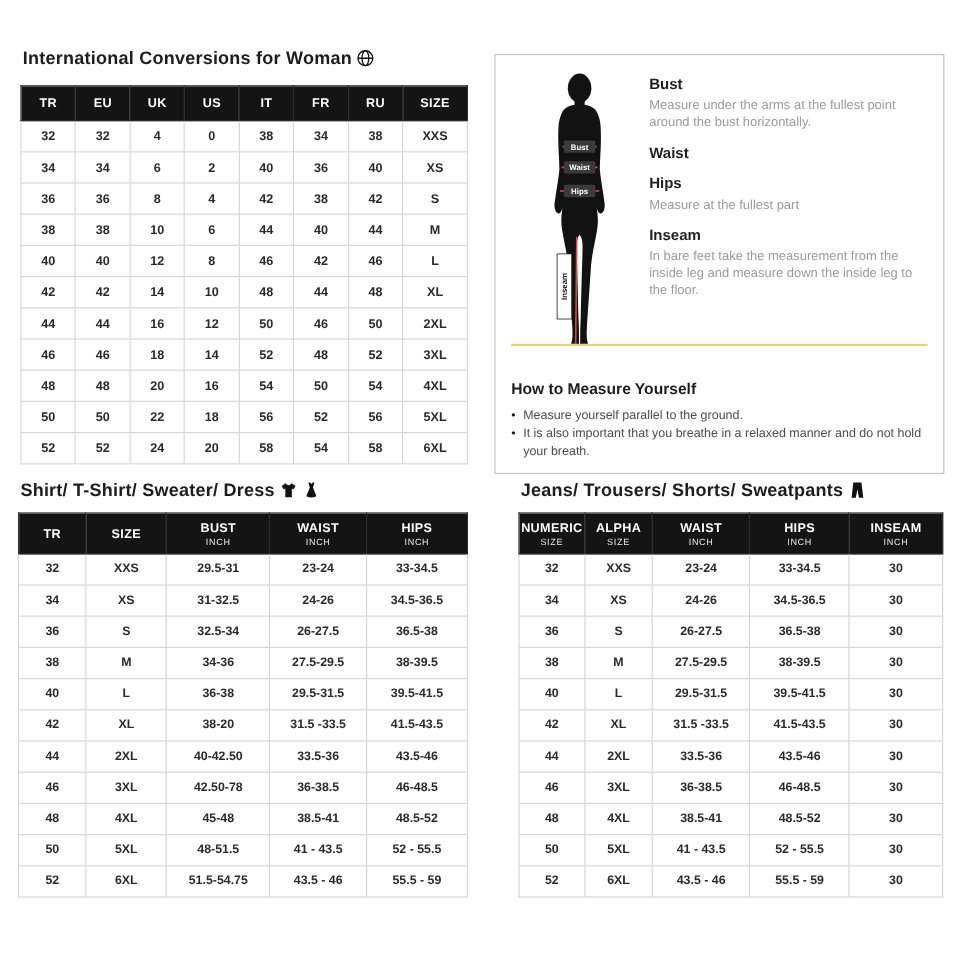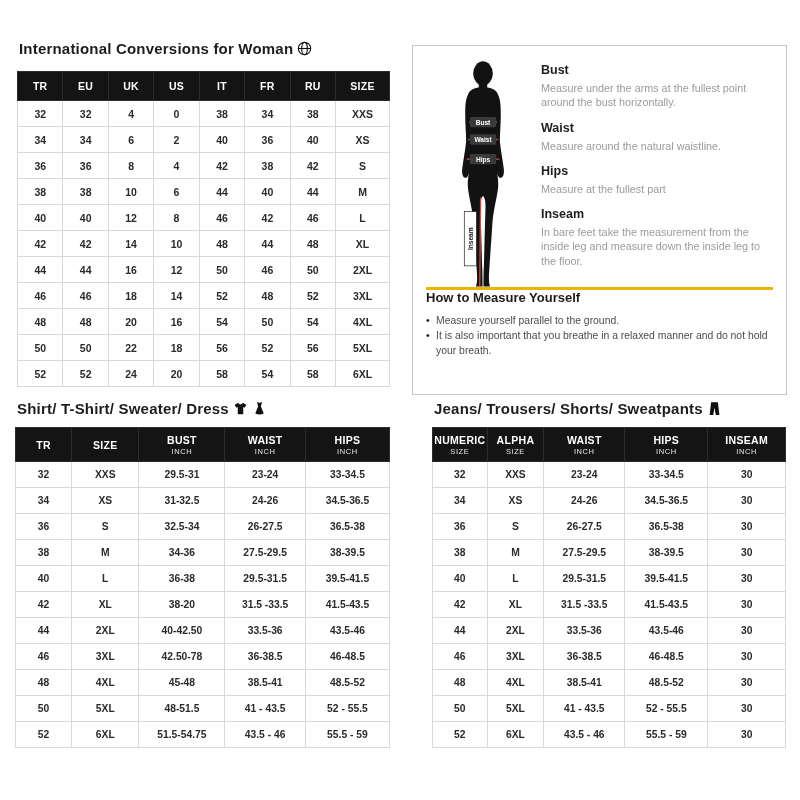--- a/index.html
+++ b/index.html
@@ -23,21 +23,21 @@
   .intl thead th { height:29px; }
   .intl thead th:nth-child(8) { width:14.5%; }
 
   
   .panel { position:absolute; left:412px; top:45px; width:375px; height:350px; border:1px solid #c6c6c6; background:#fff; }
   .figure-wrap { position:absolute; left:22px; top:13px; }
   .panel-text { position:absolute; left:128px; top:17px; right:14px; }
   .m-sec { margin-bottom:11px; }
   .m-sec h3 { font-size:12.5px; font-weight:bold; color:#1f1f1f; margin-bottom:4px; }
   .m-sec p { font-size:10.8px; color:#9b9b9b; line-height:1.32; }
-  .how-to { position:absolute; left:13px; right:13px; top:241px; border-top:3px solid #eab308; padding-top:0; background:transparent; }
+  .how-to { position:absolute; left:13px; right:13px; top:241px; border-top:1px solid #eab308; padding-top:28px; background:transparent; }
   .how-to h3 { font-size:13px; font-weight:bold; color:#1c1c1c; margin-bottom:8px; }
   .how-to ul { list-style:none; }
   .how-to li { font-size:10.4px; color:#4c4c4c; line-height:1.45; padding-left:10px; position:relative; }
   .how-to li::before { content:"\2022"; position:absolute; left:0; top:0; color:#1c1c1c; }
 
   
   .shirt { position:absolute; left:15px; top:400px; width:375px; }
   .jeans { position:absolute; left:408px; top:400px; width:378px;padding-left:24px; }
   .shirt .sec-title, .jeans .sec-title { margin:0 0 10px 2px; }
   .shirt thead th, .jeans thead th { height:34px; }
@@ -240,21 +240,20 @@
       </svg>
     </div>
 
     <div class="panel-text">
       <div class="m-sec">
         <h3>Bust</h3>
         <p>Measure under the arms at the fullest point around the bust horizontally.</p>
       </div>
       <div class="m-sec">
         <h3>Waist</h3>
-        <p>Measure around the natural waistline.</p>
       </div>
       <div class="m-sec">
         <h3>Hips</h3>
         <p>Measure at the fullest part</p>
       </div>
       <div class="m-sec">
         <h3>Inseam</h3>
         <p>In bare feet take the measurement from the inside leg and measure down the inside leg to the floor.</p>
       </div>
     </div>

